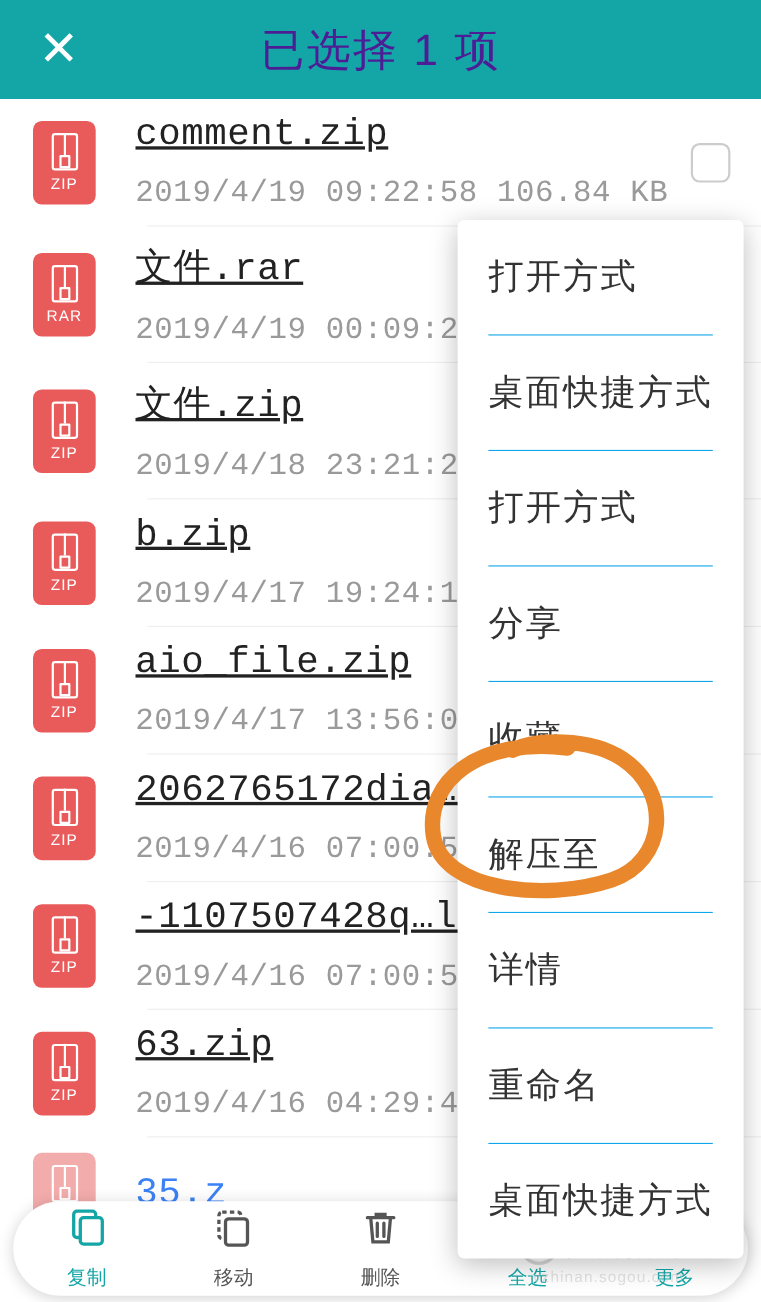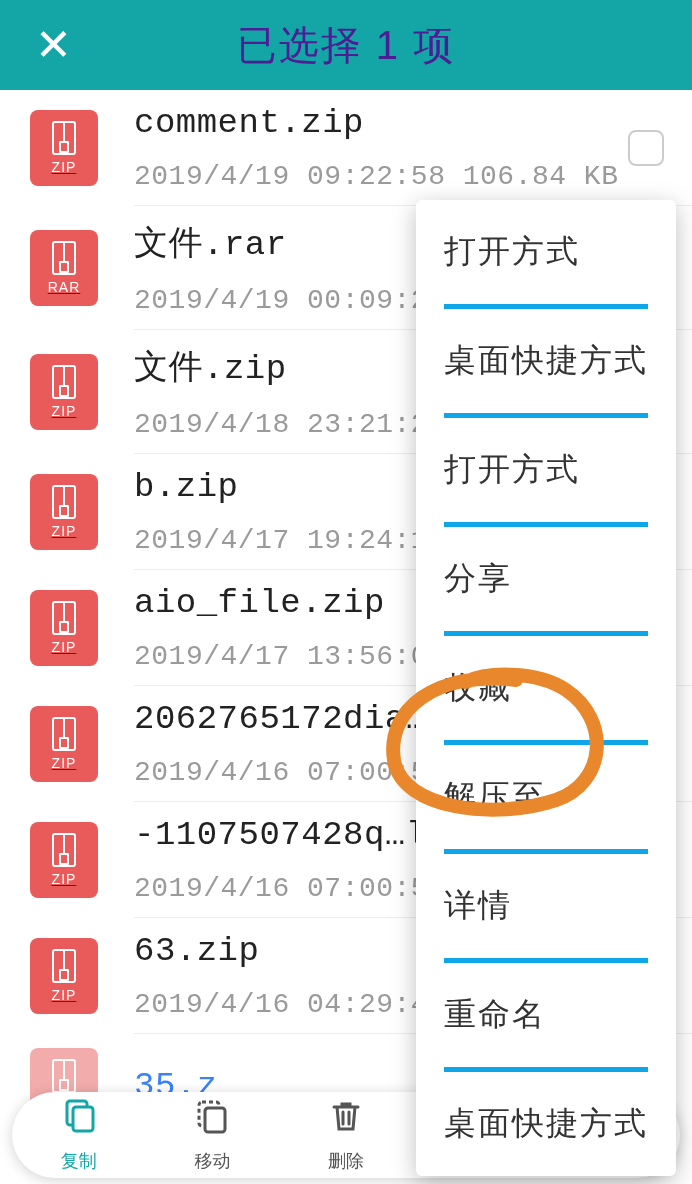--- a/index.html
+++ b/index.html
@@ -4,36 +4,36 @@
 <style>
   * { box-sizing: border-box; margin: 0; padding: 0; }
   html, body { width: 692px; height: 1184px; overflow: hidden; font-family: "Kaiti SC", "KaiTi", "STKaiti", "Microsoft YaHei", sans-serif; background: #fff; color: #333; }
   
   .header { background: #14a6a6; height: 90px; display: flex; align-items: center; position: relative; }
   .header .close { position: absolute; left: 35px; top: 50%; transform: translateY(-50%); color: #fff; font-size: 44px; font-weight: 200; line-height: 1; }
   .header .title { width: 100%; text-align: center; color: #4c1d95; font-size: 40px; letter-spacing: 2px; }
   
   .list { }
   .row { display: flex; align-items: center; padding: 14px 28px 14px 30px; position: relative; }
-  .row .icon { width: 68px; height: 76px; border-radius: 8px; background: #e95b5b; display: flex; flex-direction: column; align-items: center; justify-content: center; margin-right: 36px; flex-shrink: 0; text-decoration: underline; }
+  .row .icon { width: 57px; height: 76px; border-radius: 8px; background: #e95b5b; display: flex; flex-direction: column; align-items: center; justify-content: center; margin-right: 36px; flex-shrink: 0; }
   .row .icon .zip-body { width: 24px; height: 34px; border: 2.5px solid #fff; border-radius: 3px; position: relative; margin-bottom: 4px; }
   .row .icon .zip-body::before { content:""; position:absolute; left:50%; top:-2px; width:2px; height:20px; background:#fff; transform:translateX(-50%);}
   .row .icon .zip-body::after { content:""; position:absolute; left:50%; top:18px; width:6px; height:8px; border:2px solid #fff; border-radius:1px; transform:translateX(-50%);}
   .row .icon .ext { color: #fff; font-size: 14px; letter-spacing: 1px; font-family: Arial, sans-serif; }
   .row .info { flex: 1; min-width: 0; }
-  .row .name { font-size: 34px; color: #222; font-family: "Courier New", monospace; letter-spacing: 0.5px; white-space: nowrap; overflow: hidden; }
+  .row .name { font-size: 34px; color: #222; font-family: "Courier New", monospace; letter-spacing: 0.5px; white-space: nowrap; overflow: hidden; text-decoration: underline; }
   .row .meta { font-size: 28px; color: #9a9a9a; font-family: "Courier New", monospace; letter-spacing: 0.5px; margin-top: 19px; white-space: nowrap; }
   .row .sep { position: absolute; left: 134px; right: 0; bottom: 0; height: 1px; background: #eee; }
   .row .chk { width: 36px; height: 36px; border: 2px solid #ccc; border-radius: 8px; flex-shrink: 0; }
   
   .row.dim .icon { opacity: 0.5; }
   .row.dim .name, .row.dim .meta { color: #3b82f6; }
   
   .popup { position: absolute; right: 16px; top: 200px; width: 260px; background: #fff; border-radius: 6px; box-shadow: 0 6px 24px rgba(0,0,0,0.25); z-index: 10; padding: 0 28px; }
-  .popup .item { font-size: 32px; color: #333; padding: 30px 0; border-bottom: 5px solid #0ea5e9; letter-spacing: 2px; }
+  .popup .item { font-size: 32px; color: #333; padding: 30px 0; border-bottom: 1px solid #0ea5e9; letter-spacing: 2px; }
   .popup .item:last-child { border-bottom: none; }
   
   .circle-mark { position: absolute; z-index: 20; pointer-events: none; }
   
   .bottom-bar { position: absolute; bottom: 6px; left: 12px; right: 12px; height: 86px; background: #fff; border-radius: 44px; box-shadow: 0 2px 14px rgba(0,0,0,0.18); display: flex; justify-content: space-around; align-items: center; z-index: 5; }
   .bottom-bar .btn { display: flex; flex-direction: column; align-items: center; gap: 15px; color: #555; }
   .bottom-bar .btn.accent { color: #14a6a6; }
   .bottom-bar .btn .lbl { font-size: 18px; }
   .bottom-bar .btn svg { display:block; }
   

